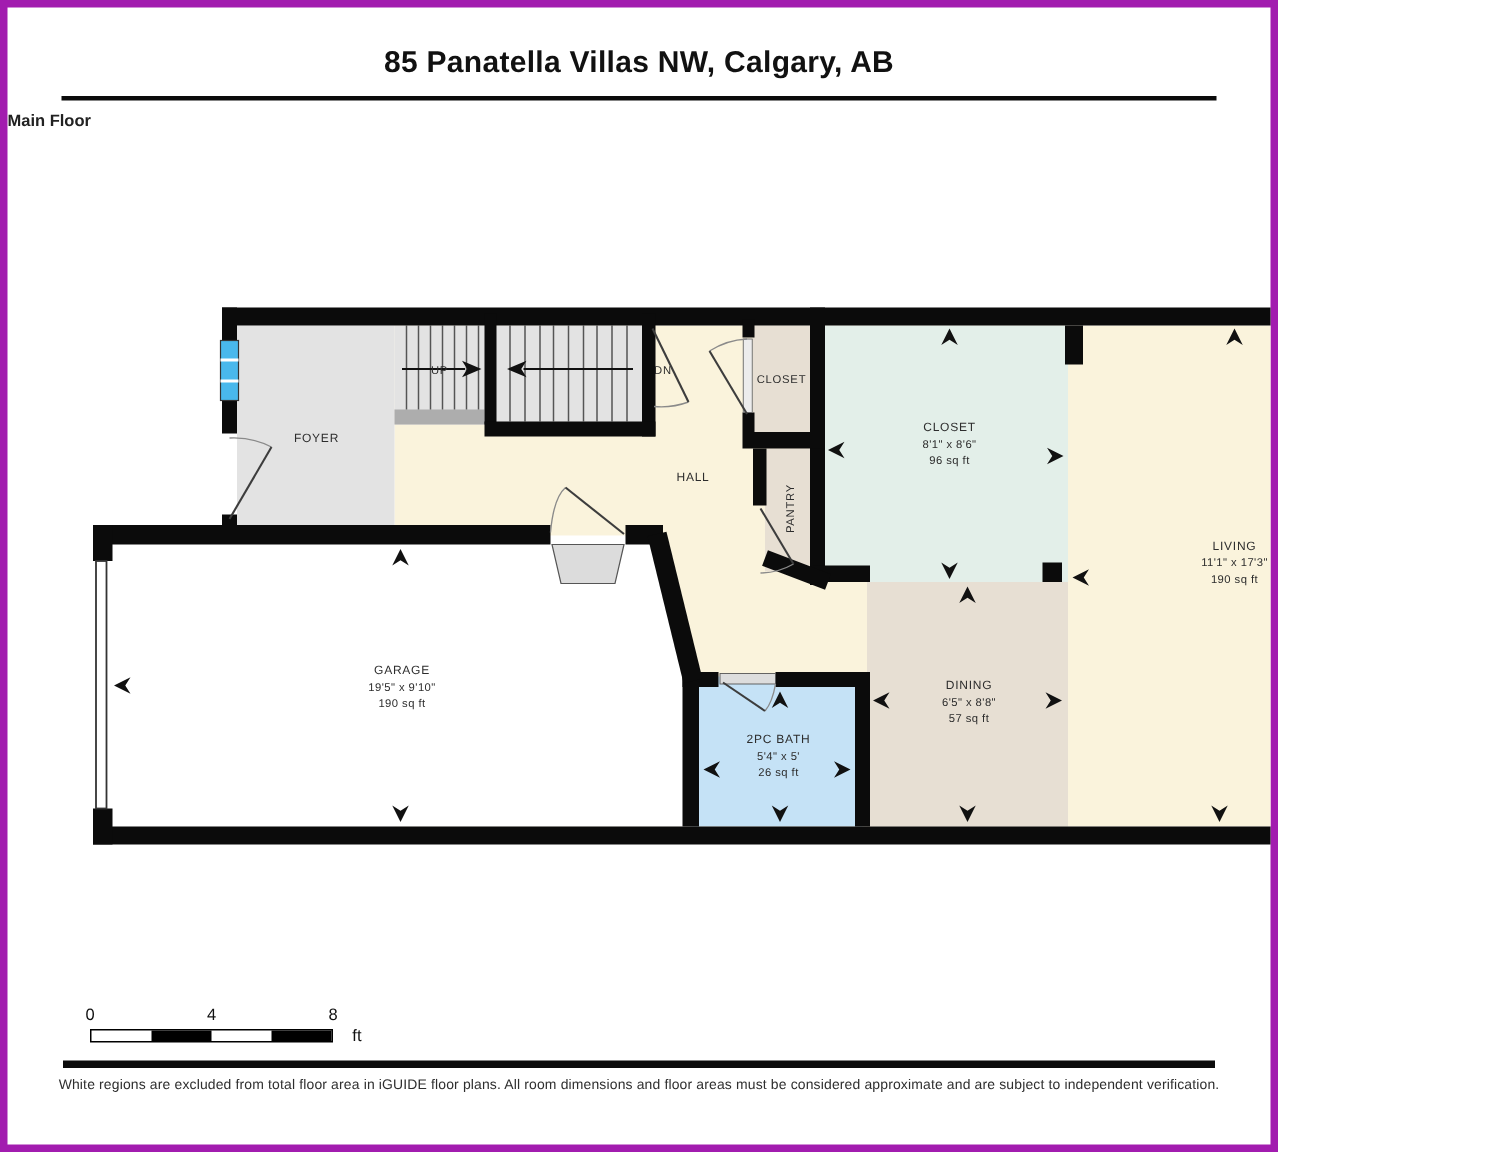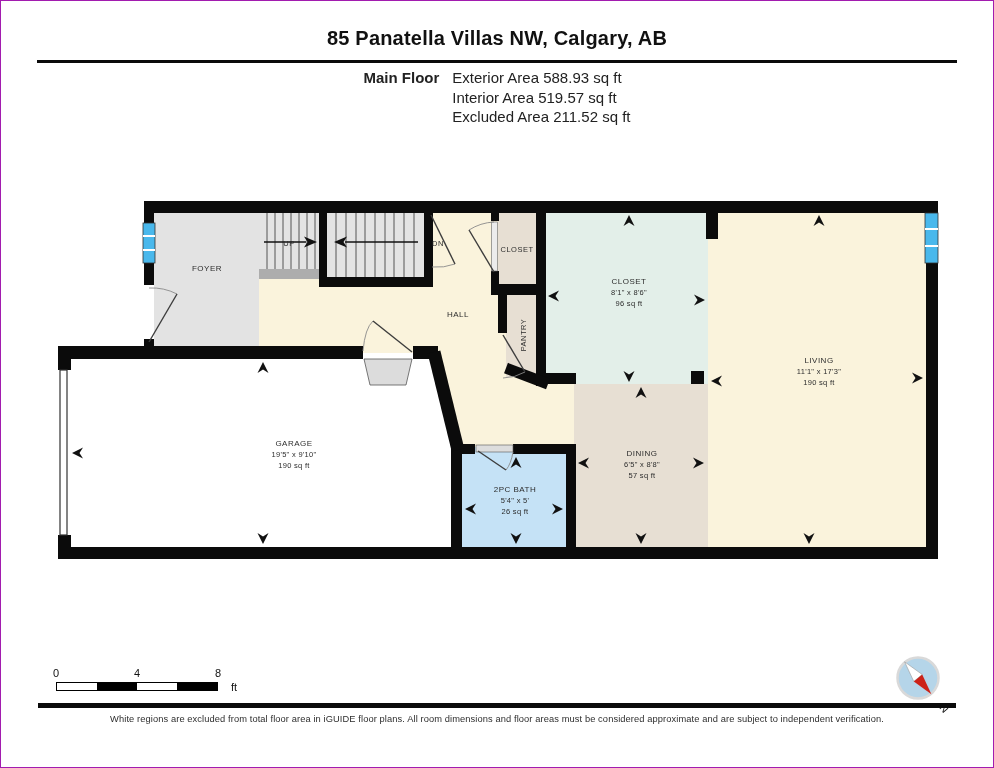--- a/index.html
+++ b/index.html
@@ -1,32 +1,32 @@
 <!DOCTYPE html>
 <html><head>
 <meta charset="utf-8">
 <style>
   * { box-sizing: border-box; }
   html,body { margin:0; padding:0; background:#fff; }
   #page {
-    position:relative; width:994px; height:768px; background:#ffffff;
-    border:1px solid #a21caf; overflow:hidden; color:#1a1a1a;
+    position:relative; width:852px; height:768px; background:#ffffff;
+    border:5px solid #a21caf; overflow:hidden; color:#1a1a1a;
     font-family:"Liberation Sans", sans-serif;
   }
   .abs { position:absolute; }
   .title {
     position:absolute; top:26px; left:0; right:0;
     text-align:center; font-size:20px; font-weight:bold; color:#111;
     letter-spacing:0.2px;
   }
   .rule-top { position:absolute; top:59px; left:36px; right:36px; height:3px; background:#0b0b0b; }
   .stats {
     position:absolute; top:67px; left:0; right:0;
-    display:flex; justify-content:center; gap:13px;
-    font-size:15px; color:#222;
+    display:flex; gap:13px;
+    font-size:11px; color:#222;
   }
   .stats .floor { font-weight:bold; line-height:19.5px; }
   .stats .rows div { line-height:19.5px; }
   .room-label {
     position:absolute; transform:translate(-50%,-50%);
     text-align:center; color:#2d2d2d; letter-spacing:0.5px; white-space:nowrap;
   }
   .room-label.rot { transform:translate(-50%,-50%) rotate(-90deg); }
   .room-name { font-size:8px; }
   .room-name-sm { font-size:7.5px; }
@@ -51,25 +51,20 @@
 </style>
 </head>
 <body>
 
 <div id="page">
 
   <div class="title">85 Panatella Villas NW, Calgary, AB</div>
   <div class="rule-top"></div>
   <div class="stats">
     <div class="floor">Main Floor</div>
-    <div class="rows">
-      <div>Exterior Area 588.93 sq ft</div>
-      <div>Interior Area 519.57 sq ft</div>
-      <div>Excluded Area 211.52 sq ft</div>
-    </div>
   </div>
 
   <svg class="abs" style="left:0; top:0;" width="994" height="768" viewBox="0 0 994 768">
 
     <g>
       <rect x="258" y="212" width="667" height="334" fill="#faf3dc"></rect>
       <rect x="153" y="212" width="105" height="134" fill="#e3e3e3"></rect>
       <rect x="258" y="212" width="165" height="66" fill="#e3e3e3"></rect>
       <rect x="258" y="268" width="60" height="10" fill="#adadad"></rect>
       <rect x="497" y="212" width="38" height="71" fill="#e7dfd3"></rect>
@@ -204,21 +199,21 @@
     </g>
 
     <g>
       <circle cx="917" cy="677" r="20.5" fill="#b5d5e9" stroke="#d9d9d9" stroke-width="2.5"></circle>
       <polygon points="903.6,660.8 912.8,680.5 921.2,673.5" fill="#ffffff" stroke="#9a9a9a" stroke-width="0.6"></polygon>
       <polygon points="930.4,693.2 912.8,680.5 921.2,673.5" fill="#cc2218"></polygon>
       <text x="0" y="0" transform="translate(938,707) rotate(50)" font-size="10" fill="#111">N</text>
     </g>
   </svg>
 
-  <div class="room-label" style="left:206px; top:267px;text-align:right;">
+  <div class="room-label" style="left:206px; top:287px;text-align:right;">
     <div class="room-name">FOYER</div>
   </div>
   <div class="stair-label" style="left:245px; top:242px;margin-left:43px;">UP</div>
   <div class="stair-label" style="left:437px; top:242px;">DN</div>
   <div class="room-label" style="left:457px; top:313px;">
     <div class="room-name">HALL</div>
   </div>
   <div class="room-label" style="left:516px; top:248px;">
     <div class="room-name-sm">CLOSET</div>
   </div>
@@ -233,21 +228,21 @@
   <div class="room-label" style="left:818px; top:370px;">
     <div class="room-name">LIVING</div>
     <div class="room-dims">11'1" x 17'3"</div>
     <div class="room-area">190 sq ft</div>
   </div>
   <div class="room-label" style="left:641px; top:463px;">
     <div class="room-name">DINING</div>
     <div class="room-dims">6'5" x 8'8"</div>
     <div class="room-area">57 sq ft</div>
   </div>
-  <div class="room-label" style="left:263px; top:453px;margin-left:30px;">
+  <div class="room-label" style="left:263px; top:453px;">
     <div class="room-name">GARAGE</div>
     <div class="room-dims">19'5" x 9'10"</div>
     <div class="room-area">190 sq ft</div>
   </div>
   <div class="room-label" style="left:514px; top:499px;">
     <div class="room-name">2PC BATH</div>
     <div class="room-dims">5'4" x 5'</div>
     <div class="room-area">26 sq ft</div>
   </div>
 

